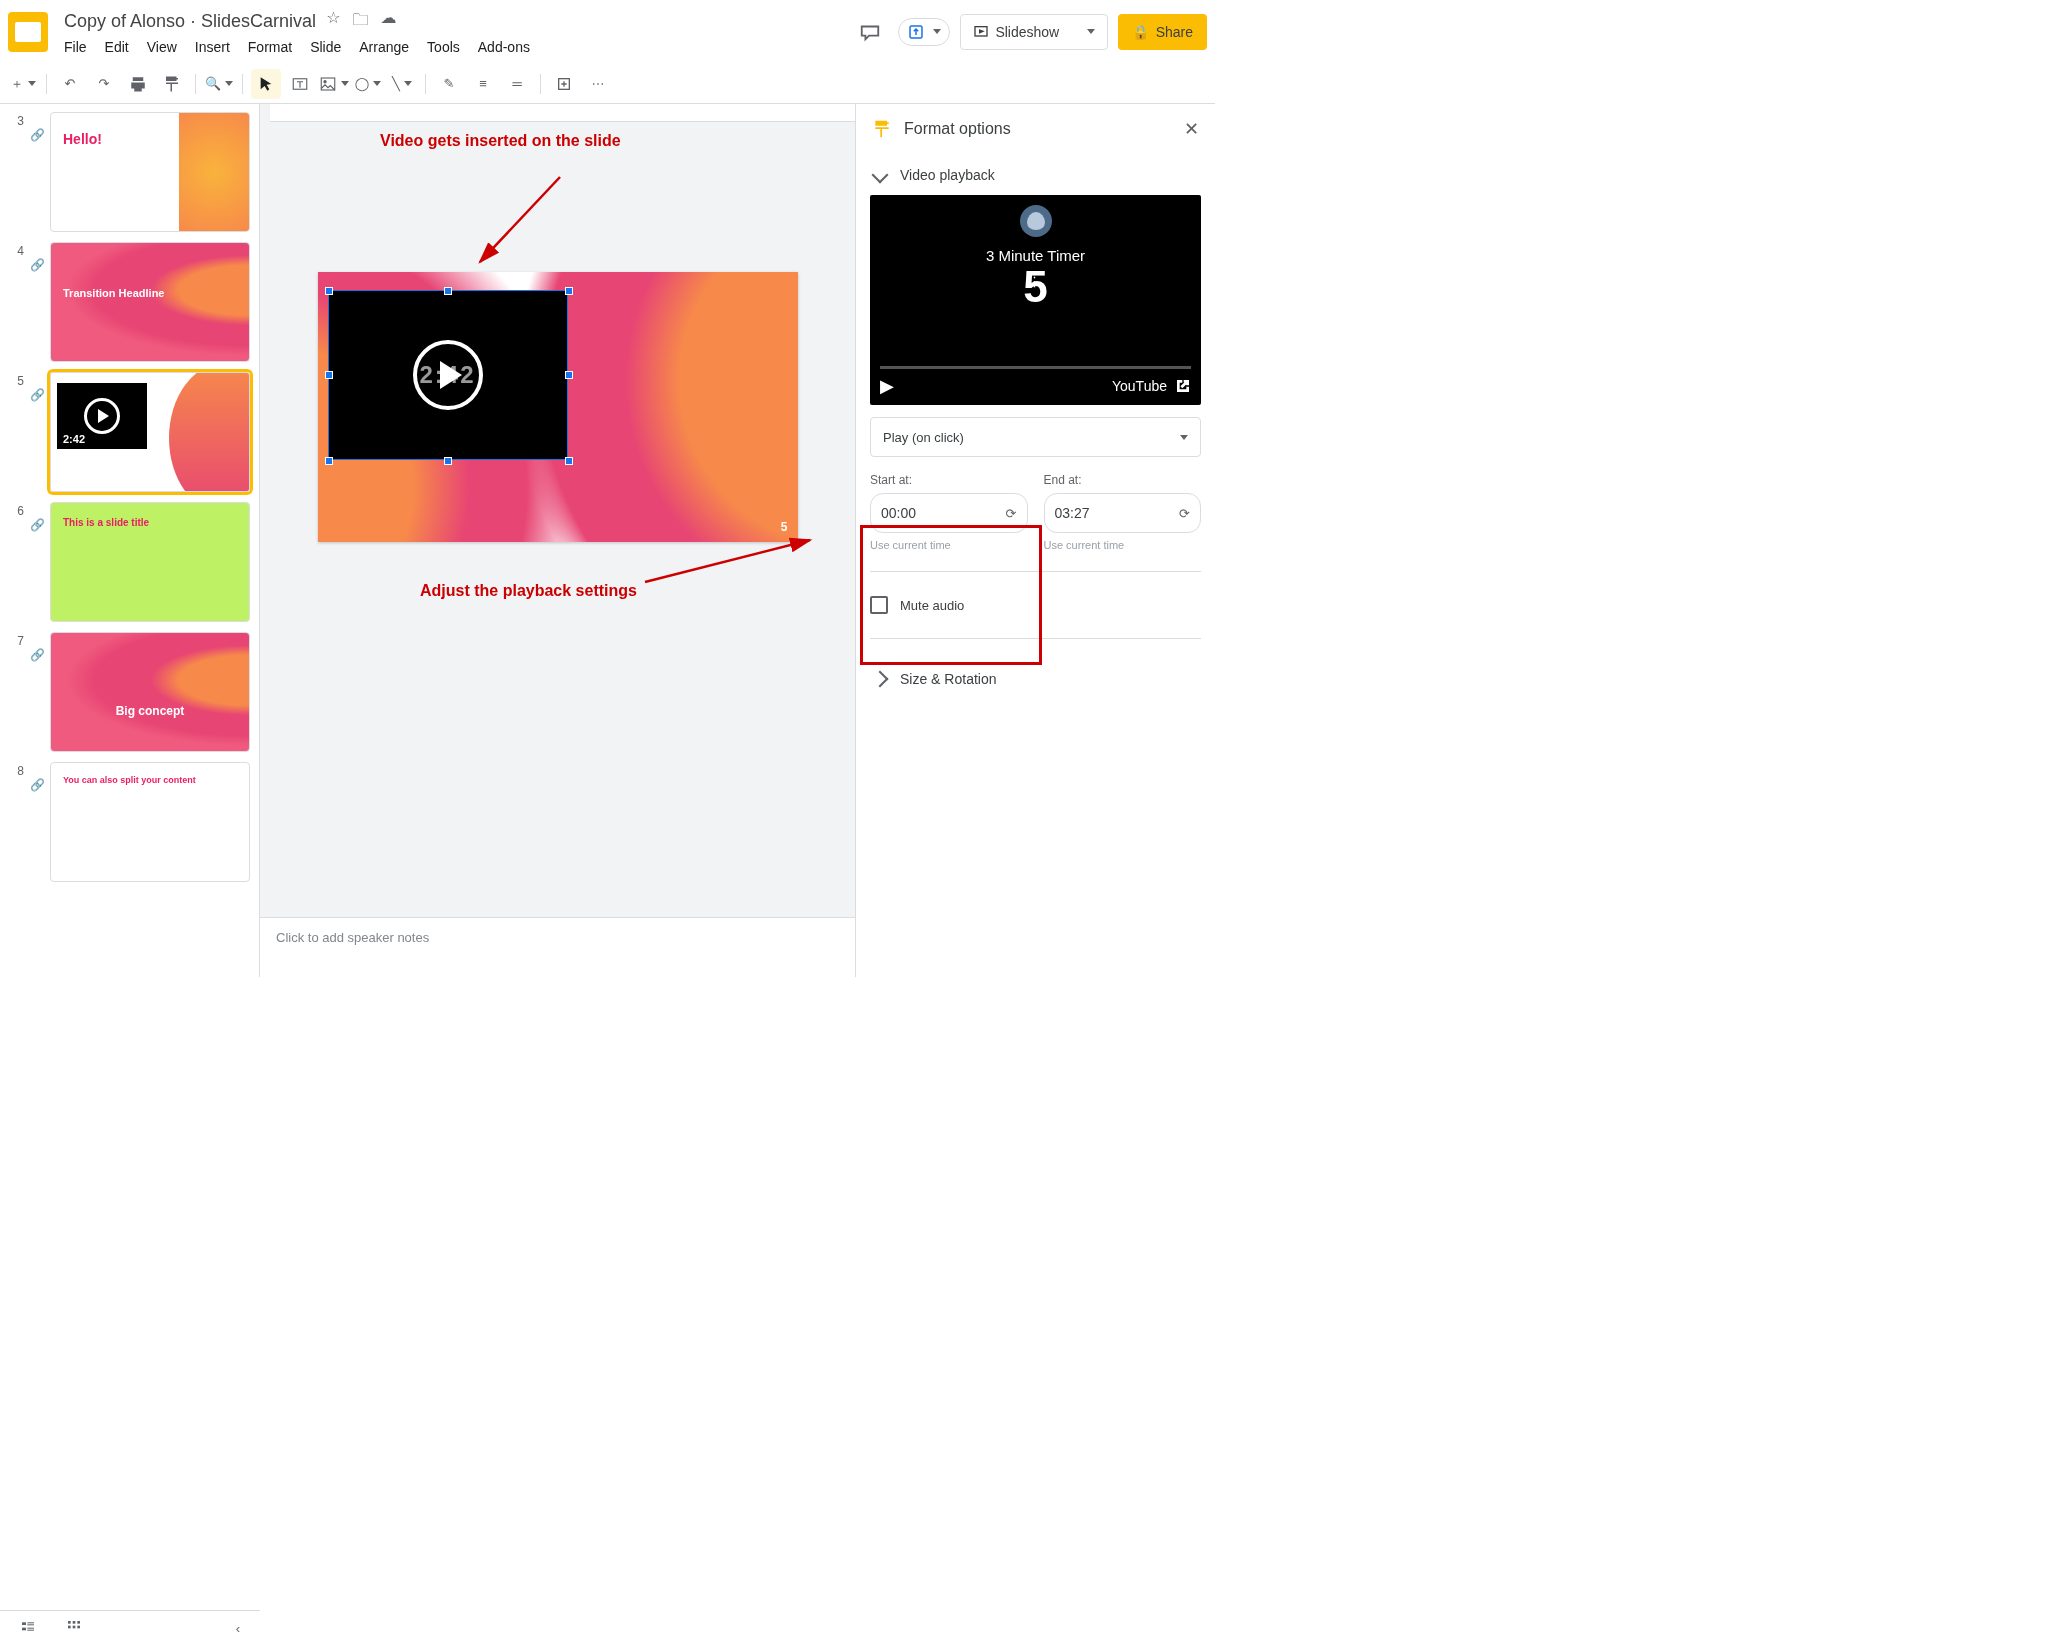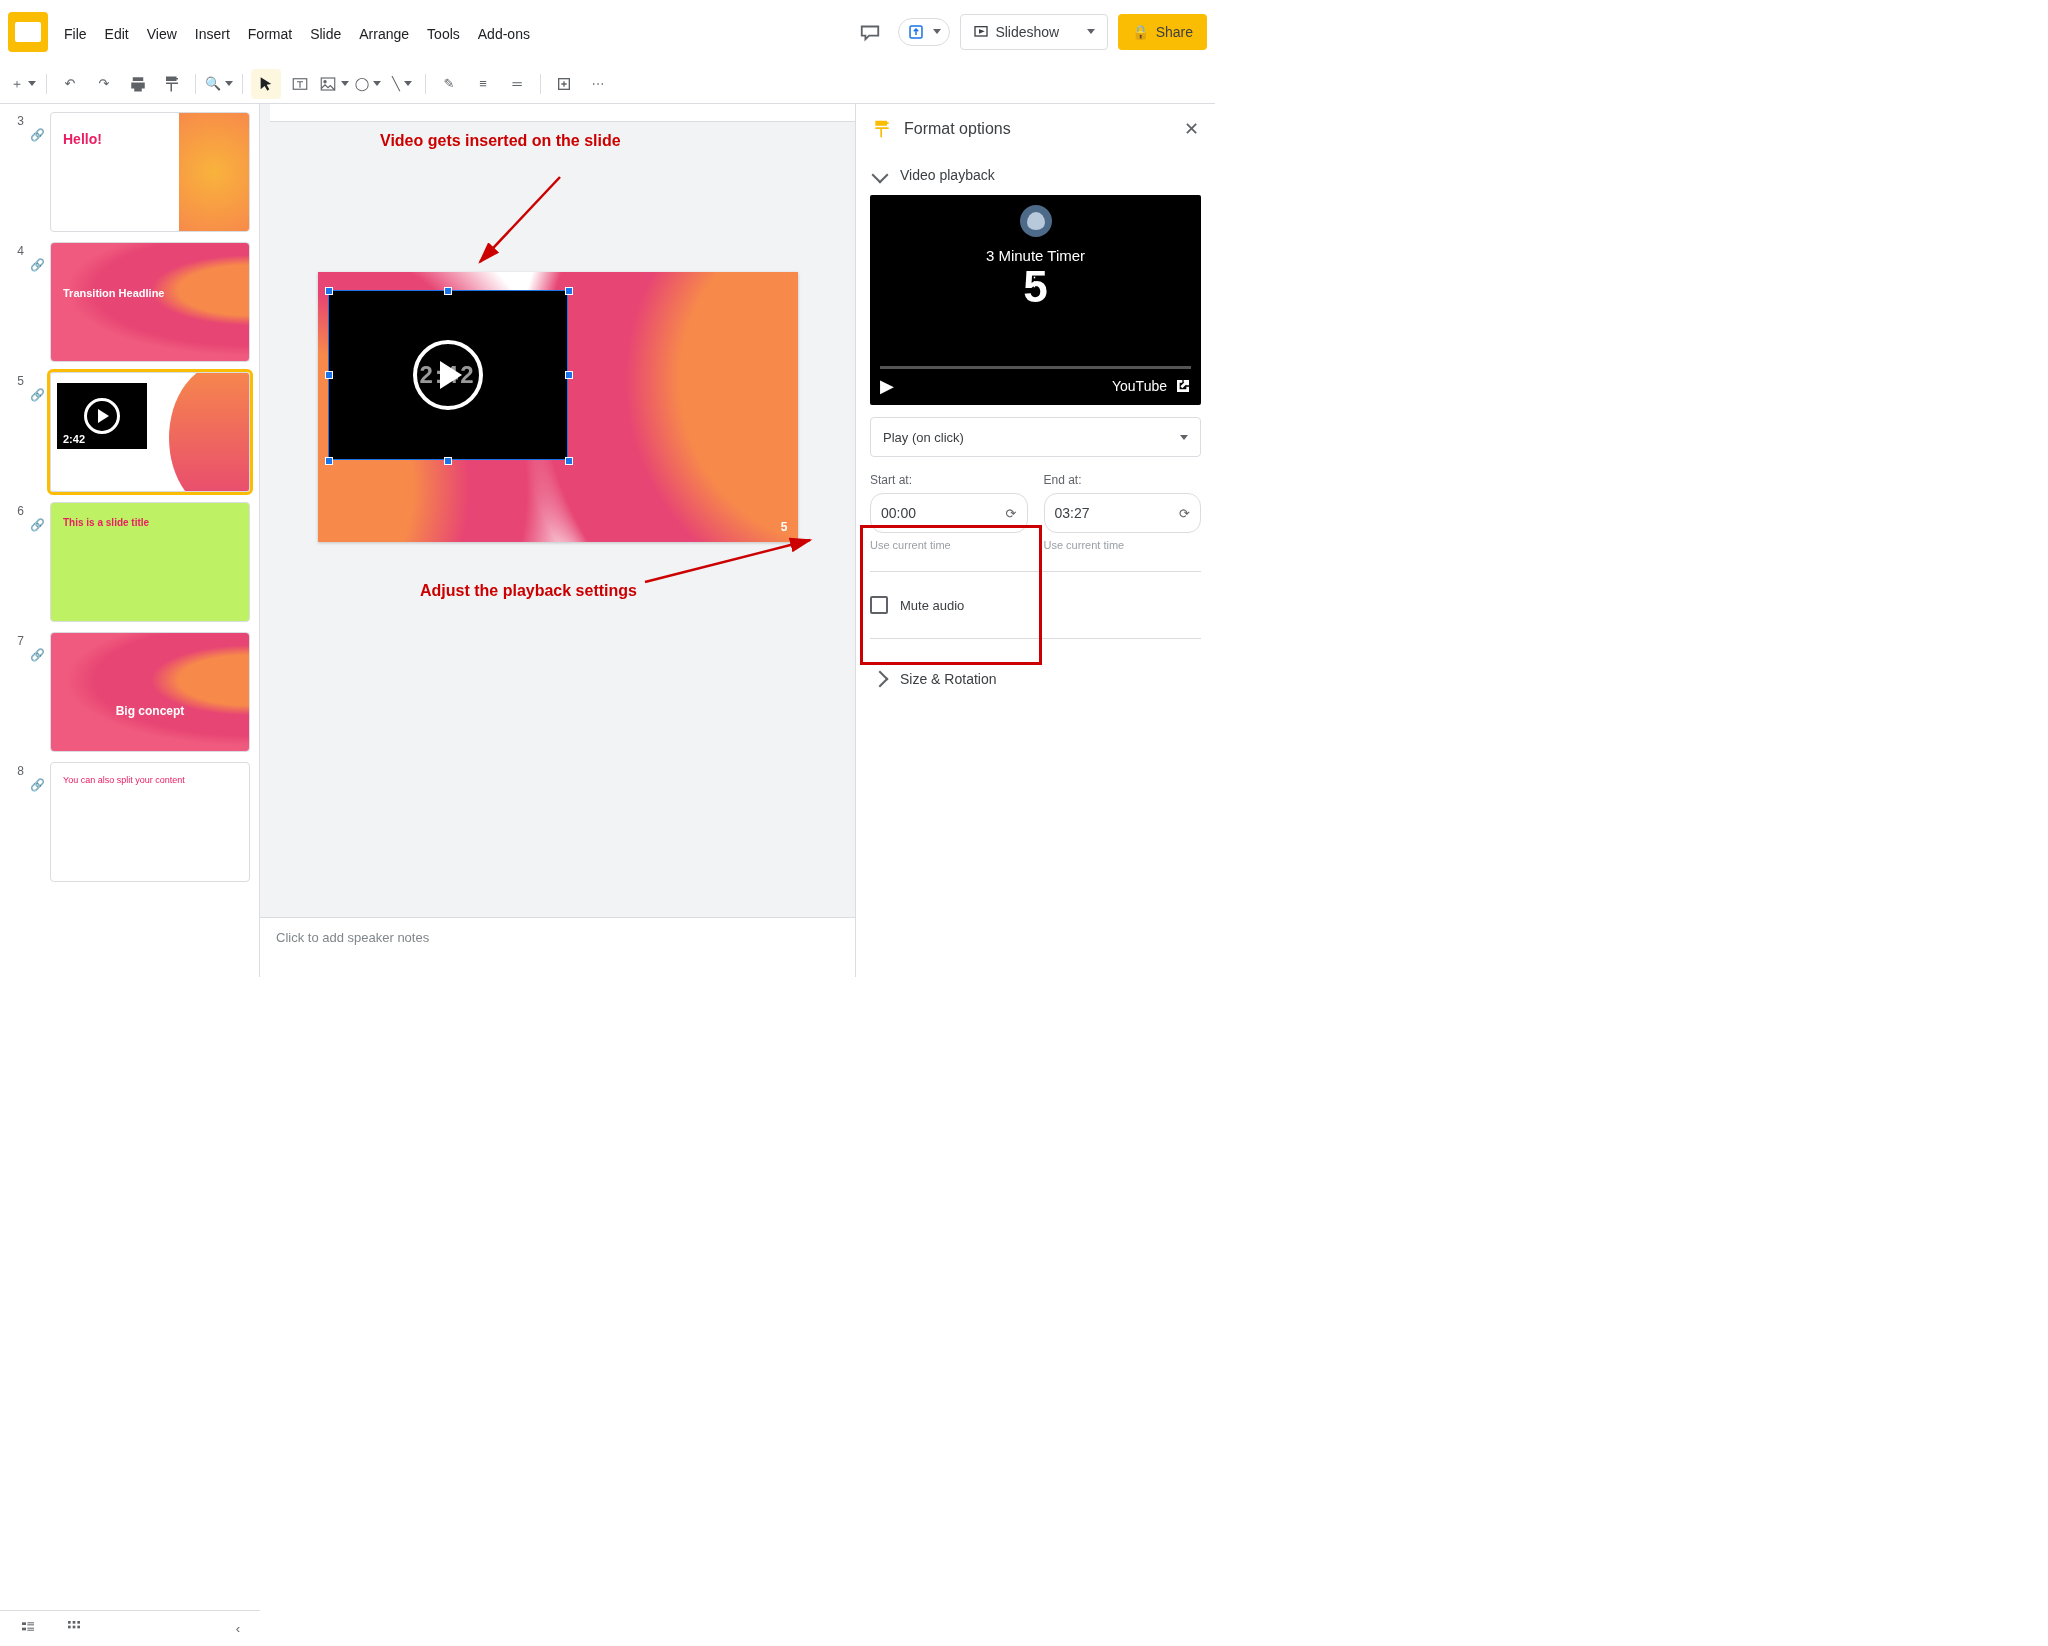--- a/index.html
+++ b/index.html
@@ -81,20 +81,28 @@
   .small-arrow { border-top:5px solid #5f6368; border-left:4px solid transparent; border-right:4px solid transparent; display:inline-block; margin-left:4px; }
 </style>
 </head>
 <body>
 
 <div class="top-bar">
   <div class="app-icon">
       <div class="app-icon-inner"></div>
     </div>
   <div class="title-area">
+    <div class="doc-title">
+      <span>Copy of Alonso · SlidesCarnival</span>
+      <span class="doc-title-icons">
+        <span>☆</span>
+        <span>🗀</span>
+        <span>☁</span>
+      </span>
+    </div>
     <div class="menu-row">
       <span>File</span>
       <span>Edit</span>
       <span>View</span>
       <span>Insert</span>
       <span>Format</span>
       <span>Slide</span>
       <span>Arrange</span>
       <span>Tools</span>
       <span>Add-ons</span>
@@ -227,21 +235,21 @@
       <div class="thumb-num">7</div>
       <div class="thumb-icon-col">🔗</div>
       <div class="thumb thumb-bg-pink">
         <span style="position:absolute;left:50%;top:60%;transform:translateX(-50%);color:#fff;font-size:12px;font-weight:bold;">Big concept</span>
       </div>
     </div>
     <div class="thumb-row">
       <div class="thumb-num">8</div>
       <div class="thumb-icon-col">🔗</div>
       <div class="thumb" style="background:#fff;">
-        <span style="position:absolute;left:12px;top:12px;color:#e91e63;font-size:9px;font-weight:normal;">You can also split your content</span>
+        <span style="position:absolute;left:12px;top:12px;color:#e91e63;font-size:9px;font-weight:bold;">You can also split your content</span>
       </div>
     </div>
   </div>
 
   <div class="canvas-col">
     <div class="ruler"></div>
     <div class="canvas-area">
 
       <div class="annotation" style="left:120px; top:10px; width:300px;">Video gets inserted on the slide</div>
       <svg class="arrow-svg" style="left:190px; top:50px;" width="120" height="100">

